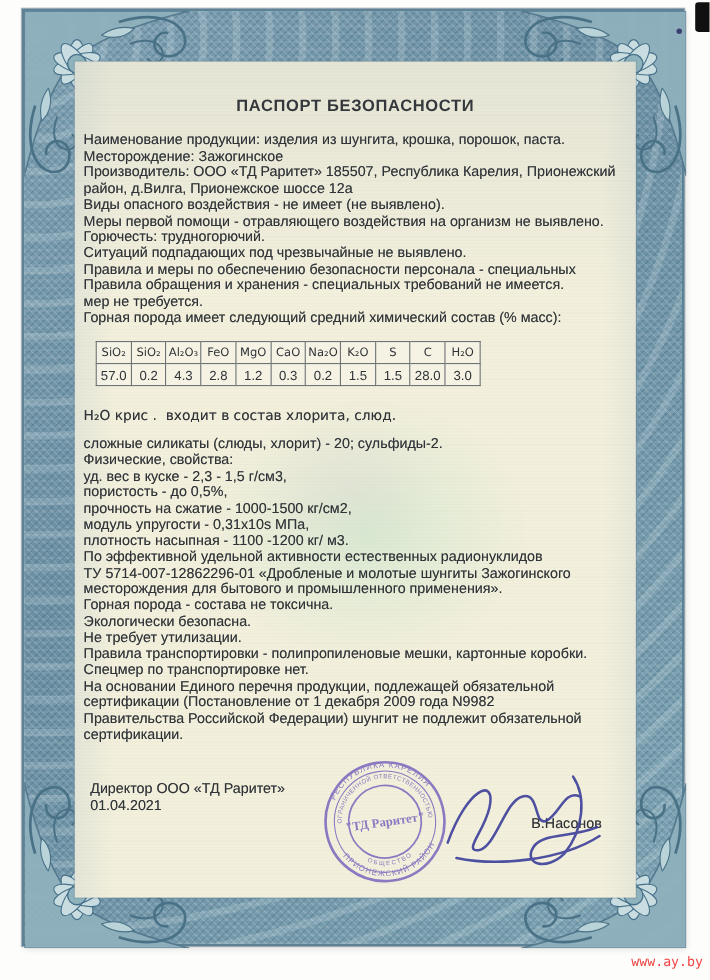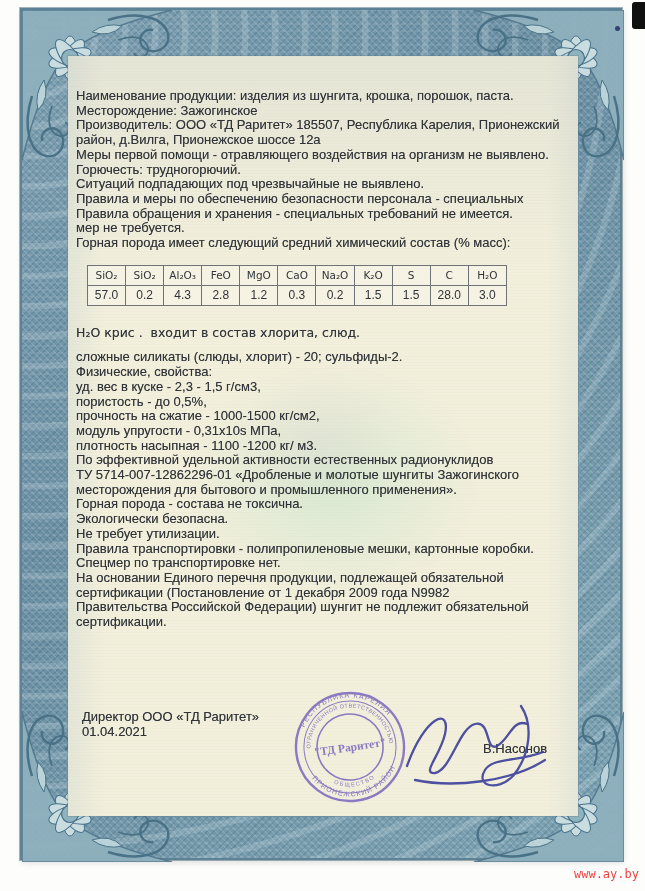--- a/index.html
+++ b/index.html
@@ -58,21 +58,21 @@
   .title{
     text-align:center;font-size:15px;font-weight:bold;letter-spacing:.6px;
     color:#34383c;line-height:16px;margin:0 0 15px 0;
   }
   .textline{
     font-size:13px;line-height:14.7px;color:#303438;white-space:pre;
     text-shadow:0 0 .4px rgba(48,52,56,.55);
   }
   
   table.chem{
-    border-collapse:collapse;table-layout:fixed;width:420px;
+    border-collapse:collapse;table-layout:fixed;width:350px;
     margin:14px 0 20px 11px;background:rgba(250,248,238,.5);
   }
   table.chem th, table.chem td{
     border:1px solid #6f7377;text-align:center;vertical-align:middle;
     height:19px;padding:0;color:#303438;
   }
   table.chem th{font-size:10.5px;font-weight:normal;font-family:"DejaVu Sans",sans-serif;}
   table.chem td{font-size:12px;}
   .note{font-family:"DejaVu Sans",sans-serif;font-size:12.5px;}
   .bodylines{margin-top:10px;}
@@ -124,27 +124,29 @@
     <use href="#corner" width="160" height="160" transform="translate(0,852) scale(1,-1)"></use>
     <use href="#corner" width="160" height="160" transform="translate(602,852) scale(-1,-1)"></use>
   </svg>
 
   <div class="sc sc-top"></div>
   <div class="sc sc-bottom"></div>
   <div class="sc sc-left"></div>
   <div class="sc sc-right"></div>
 
   <div class="paper">
+    <h1 class="title">ПАСПОРТ БЕЗОПАСНОСТИ</h1>
 
     <div>
 
     <div class="textline">Наименование продукции: изделия из шунгита, крошка, порошок, паста.</div>
         <div class="textline">Месторождение: Зажогинское</div>
         <div class="textline">Производитель: ООО «ТД Раритет» 185507, Республика Карелия, Прионежский</div>
         <div class="textline">район, д.Вилга, Прионежское шоссе 12а</div>
+        <div class="textline">Виды опасного воздействия - не имеет (не выявлено).</div>
         <div class="textline">Меры первой помощи - отравляющего воздействия на организм не выявлено.</div>
         <div class="textline">Горючесть: трудногорючий.</div>
         <div class="textline">Ситуаций подпадающих под чрезвычайные не выявлено.</div>
         <div class="textline">Правила и меры по обеспечению безопасности персонала - специальных</div>
         <div class="textline">Правила обращения и хранения - специальных требований не имеется.</div>
         <div class="textline">мер не требуется.</div>
         <div class="textline">Горная порода имеет следующий средний химический состав (% масс):</div>
       </div>
 
     <table class="chem">

